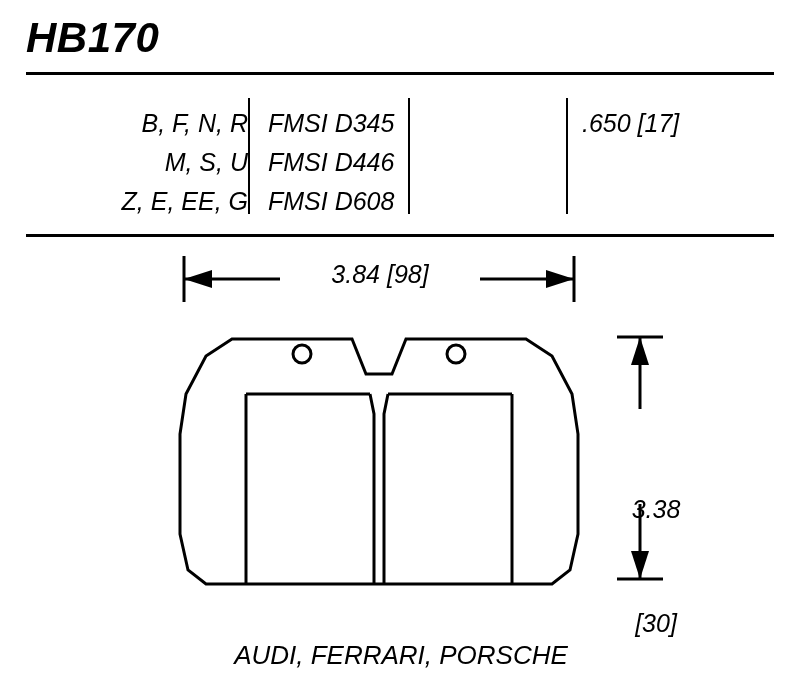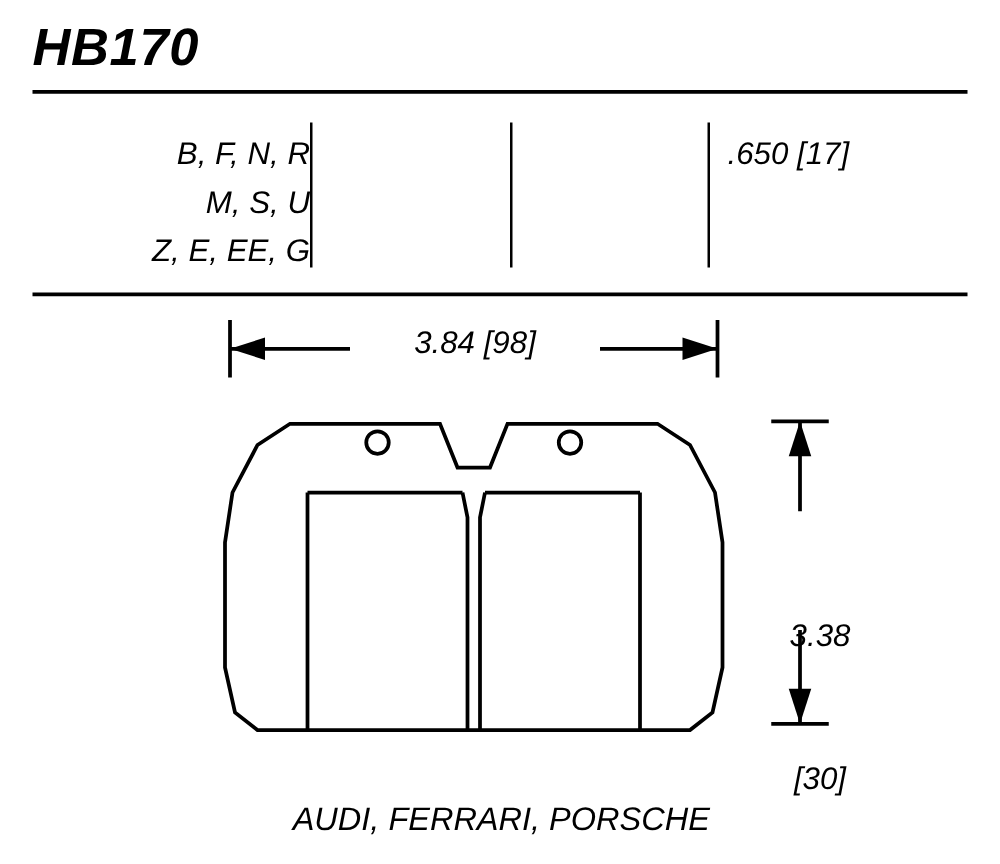--- a/index.html
+++ b/index.html
@@ -117,20 +117,25 @@
     <div class="vdiv" id="vdiv-1"></div>
     <div class="vdiv" id="vdiv-2"></div>
     <div class="vdiv" id="vdiv-3"></div>
 
     <div class="col" id="col-compounds">
       <div>B, F, N, R</div>
       <div>M, S, U</div>
       <div>Z, E, EE, G</div>
     </div>
 
+    <div class="col" id="col-fmsi">
+      <div>FMSI D345</div>
+      <div>FMSI D446</div>
+      <div>FMSI D608</div>
+    </div>
 
     <div class="col" id="col-thick">
       <div>.650 [17]</div>
     </div>
   </div>
 
   <div class="hrule" id="rule-bottom"></div>
 
   <div class="drawing">
 

